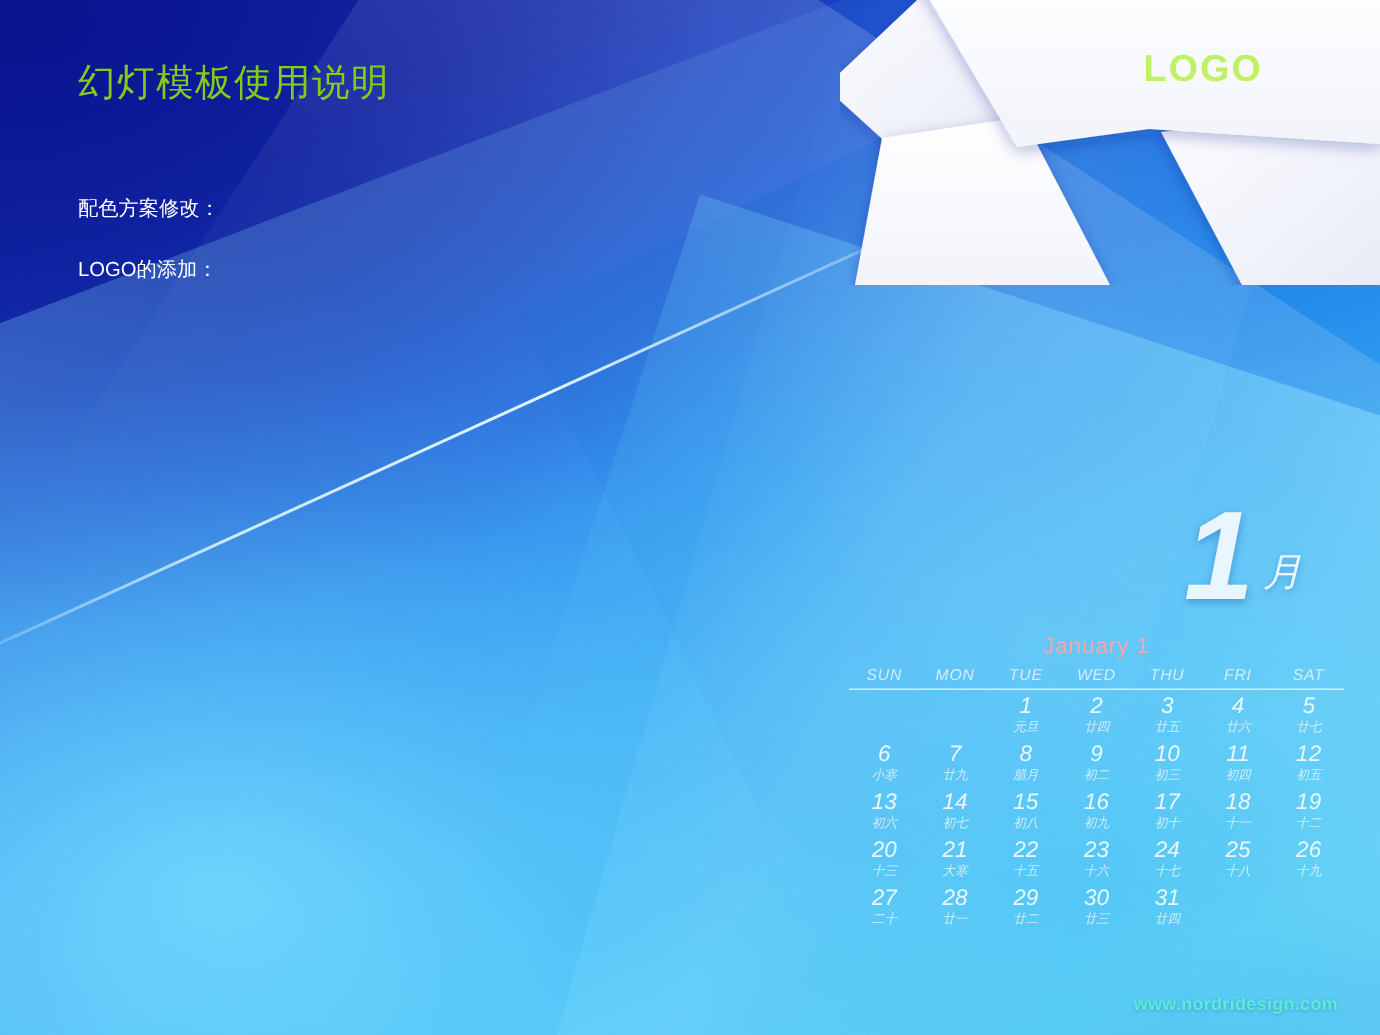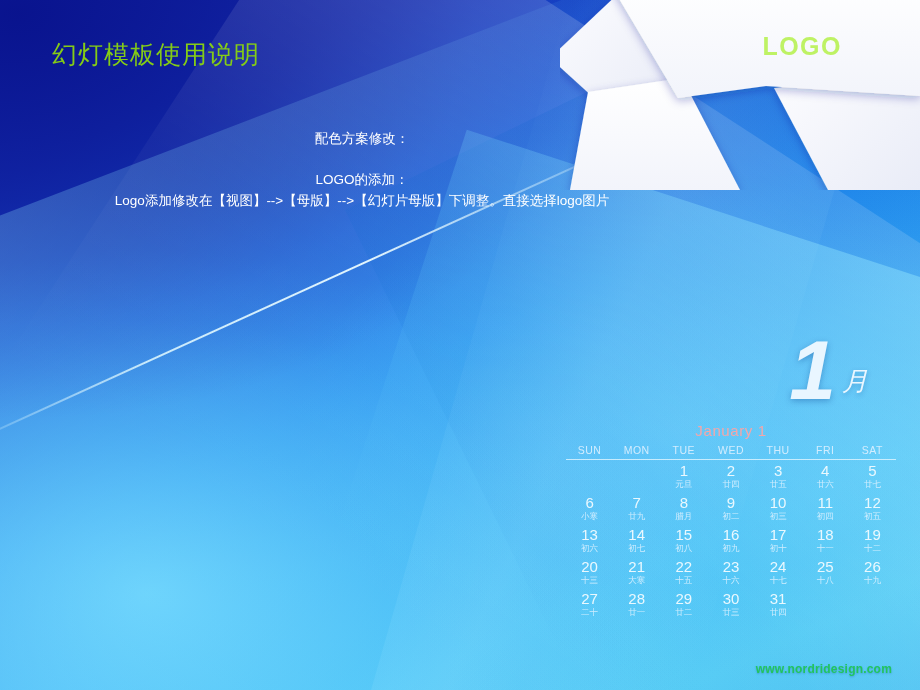--- a/index.html
+++ b/index.html
@@ -108,21 +108,21 @@
   .title{
     position:absolute;left:52px;top:38px;
     font-size:25px;
     color:#84cc16;
     letter-spacing:1px;
     white-space:nowrap;
   }
 
   
   .body-block{position:absolute;left:52px;top:128px;width:620px;}
-  .para{margin-bottom:20px;text-align:center;}
+  .para{margin-bottom:20px;}
   .para .ln{
     color:#ffffff;
     font-size:13.5px;
     line-height:21px;
     white-space:nowrap;
   }
 
   
   .month-mark{
     position:absolute;right:52px;top:336px;
@@ -156,20 +156,21 @@
     font-size:15px;
     color:#fca5a5;
     letter-spacing:.6px;
     margin-bottom:4px;
     opacity:.95;
   }
   table.cal-grid{
     width:100%;
     border-collapse:collapse;
     table-layout:fixed;
+    font-style:italic;
   }
   table.cal-grid th{
     font-size:10.5px;
     font-weight:normal;
     color:#dcf0ff;
     letter-spacing:.5px;
     padding-bottom:3px;
     border-bottom:1px solid rgba(225,245,255,.55);
     opacity:.92;
   }
@@ -192,21 +193,21 @@
     color:#dff2ff;
     line-height:11px;
     opacity:.88;
   }
 
   
   .footer{
     position:absolute;right:28px;bottom:14px;
     font-size:12px;
     font-weight:bold;
-    color:#22c55e;
+    color:#5eead4;
     letter-spacing:.2px;
     text-shadow:0 1px 2px rgba(20,90,160,.35);
   }
 </style>
 </head>
 <body>
 
 <div id="slide">
 
   <div class="bg bg-base"></div>
@@ -248,21 +249,20 @@
   </div>
 
   <div class="title">幻灯模板使用说明</div>
 
   <div class="body-block">
     <div class="para">
       <div class="ln">配色方案修改：</div>
     </div>
     <div class="para">
       <div class="ln">LOGO的添加：</div>
-      <div class="ln">Logo添加修改在【视图】--&gt;【母版】--&gt;【幻灯片母版】下调整。直接选择logo图片</div>
     </div>
     <div class="para">
     </div>
   </div>
 
   <div class="month-mark">
     <span class="month-num">1</span>
     <span class="month-cn">月</span>
   </div>
 

